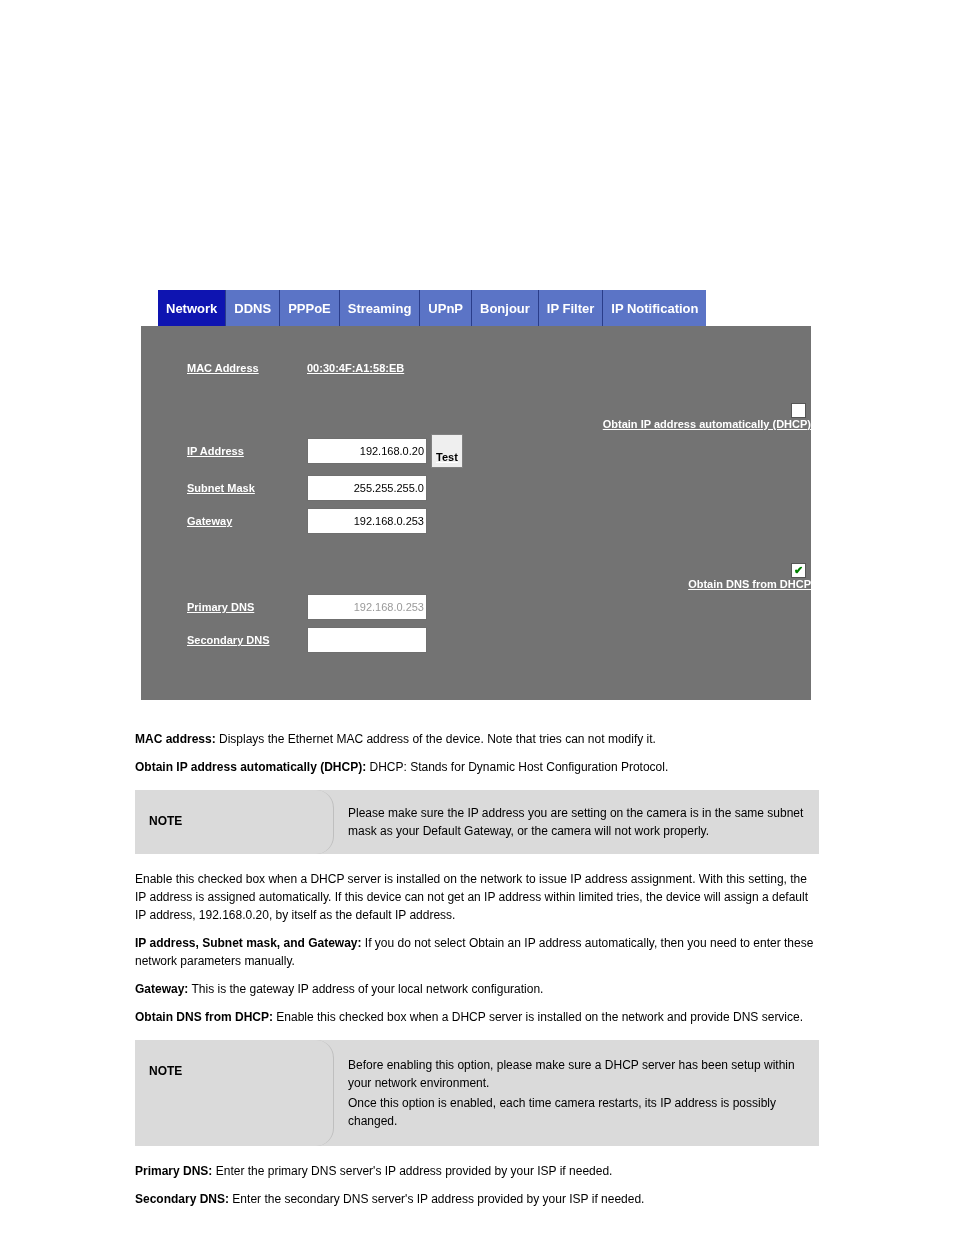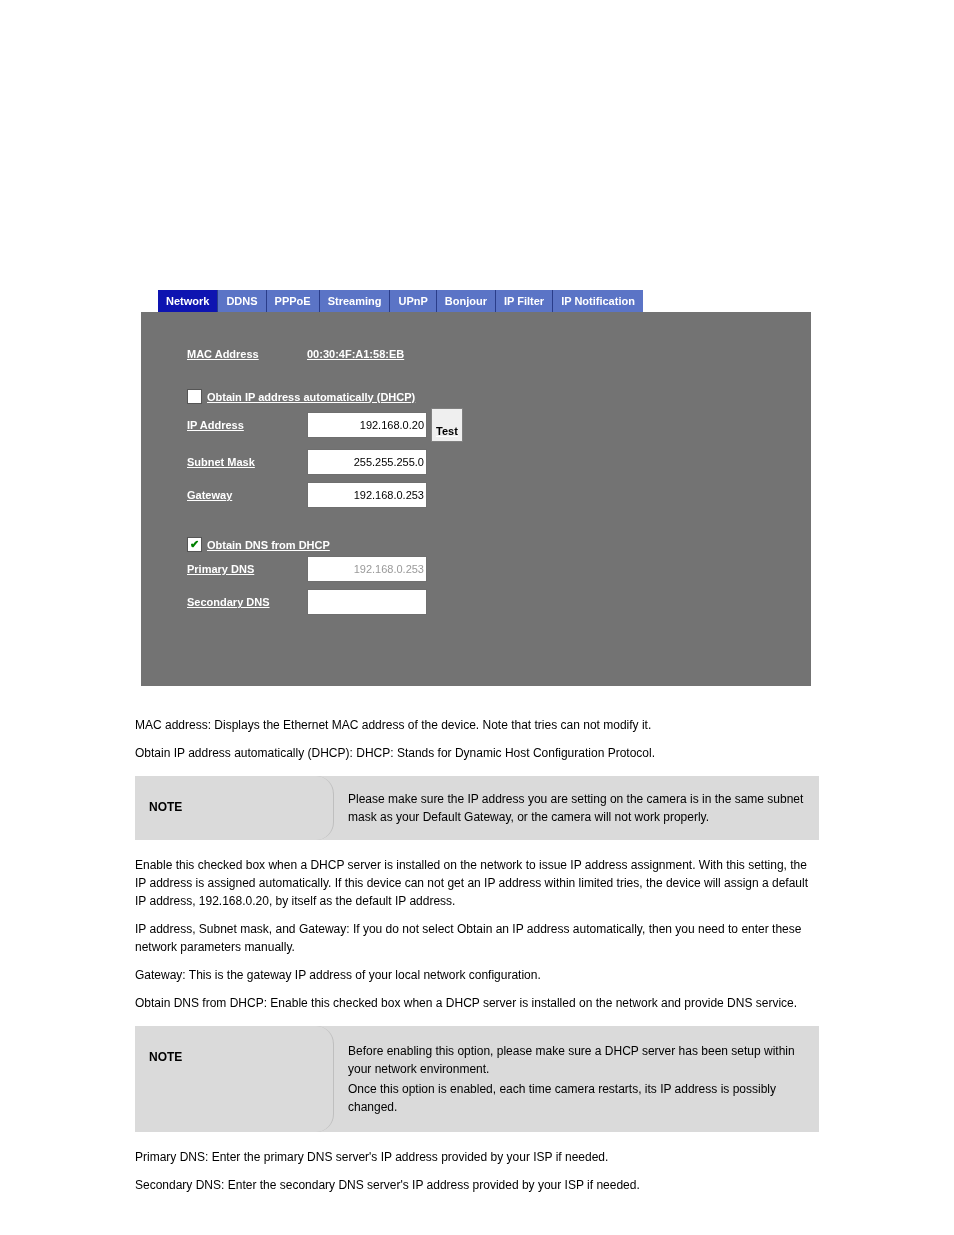--- a/index.html
+++ b/index.html
@@ -16,22 +16,22 @@
     padding: 0;
   }
 
   
   .shot-wrap {
     margin: 290px 0 0 141px;
     width: 670px;
   }
   .tabs {
     display: flex;
-    height: 22px;
-    font-size: 11px;
+    height: 36px;
+    font-size: 13px;
     font-weight: bold;
     color: #ffffff;
     margin-left: 17px;
   }
   .tab {
     border-right: 1px solid #2a3d8a;
     display: flex;
     align-items: center;
     justify-content: center;
     padding: 0 8px;
@@ -80,22 +80,23 @@
     height: 18px;
     font-size: 11px;
     font-weight: bold;
     padding: 16px 4px;
     background: #efefef;
     border: 1px solid #808080;
     cursor: pointer;
   }
   .cb-row {
     display: flex;
-    align-items: center;
+    align-items: flex-end;
     margin: 0 0 4px 0;
+    flex-direction: column;
   }
   .cb {
     width: 13px; height: 13px;
     background: #fff;
     border: 1px solid #555;
     margin-right: 5px;
     display: inline-flex;
     align-items: center;
     justify-content: center;
     font-size: 11px;
@@ -111,21 +112,21 @@
   .gap { height: 22px; }
 
   
   .doc {
     margin: 30px 135px 0 135px;
     font-size: 12px;
     line-height: 1.5;
     color: #000;
   }
   .doc .term {
-    font-weight: normal;
+    font-weight: bold;
   }
 
   .note-tbl {
     margin: 14px 0 16px 0;
     width: 100%;
     background: #dadada;
     display: flex;
     font-size: 12px;
   }
   .note-tbl .c1 {

